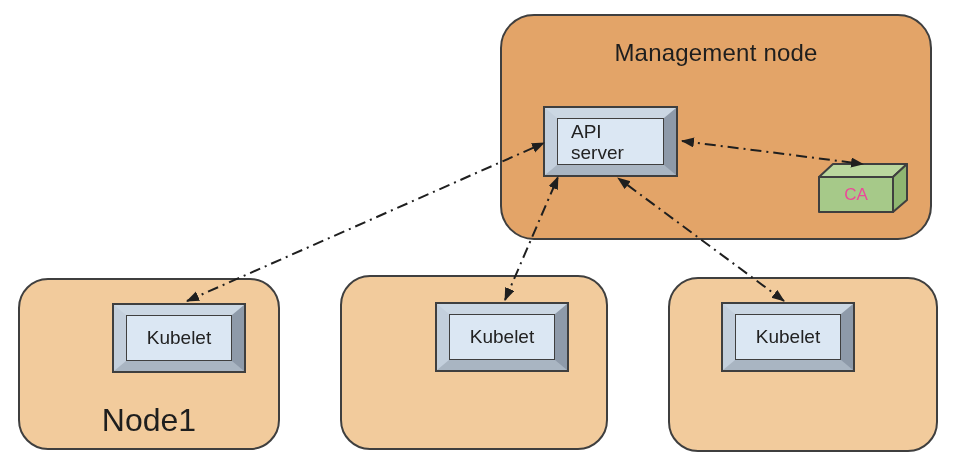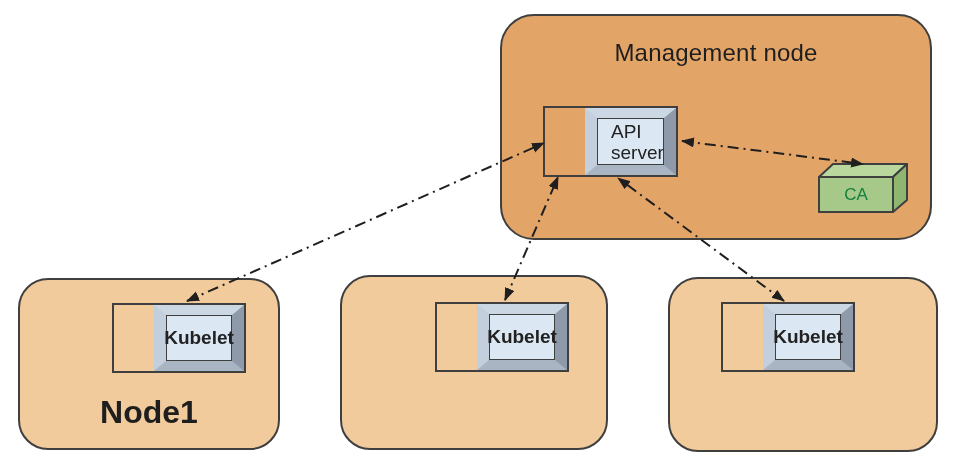--- a/index.html
+++ b/index.html
@@ -37,51 +37,49 @@
     border: 2px solid var(--border_color);
   }
   .mgmt-box {
     left: 500px; top: 14px; width: 432px; height: 226px;
     background: var(--management_fill);
     border-radius: 34px;
   }
   .node-box {
     background: var(--node_fill);
     border-radius: 30px;
-    font-weight: bold;
   }
   .node-box.n1 { left: 18px;  top: 278px; width: 262px; height: 172px; }
   .node-box.n2 { left: 340px; top: 275px; width: 268px; height: 175px; }
   .node-box.n3 { left: 668px; top: 277px; width: 270px; height: 175px; }
 
   .mgmt-title {
     position: absolute;
     left: 0; right: 0; top: 24px;
     margin: 0 auto;
     width: 220px;
     text-align: center;
     font-size: 24px;
     line-height: 1.1;
     color: var(--text_color);
     letter-spacing: 0.2px;
   }
   .node-label {
     position: absolute;
-    left: 0; right: 0; bottom: 18px;
+    left: 0; right: 0; bottom: 10px;
     text-align: center;
     font-size: 32px;
     line-height: 1.1;
     color: var(--text_color);
   }
 
   
   .bevel-box {
     position: absolute;
     border: 2px solid var(--border_color);
-    padding-left: 40px;
   }
   .bevel-frame {
     position: relative;
     width: 100%; height: 100%;
     border-style: solid;
     border-width: 10px 12px;
     border-top-color: var(--bevel_top);
     border-left-color: var(--bevel_left);
     border-right-color: var(--bevel_right);
     border-bottom-color: var(--bevel_bottom);
@@ -112,21 +110,21 @@
 
   
   .ca-label {
     position: absolute;
     left: 819px; top: 177px;
     width: 74px; height: 35px;
     display: flex;
     align-items: center;
     justify-content: center;
     font-size: 17px;
-    color: #15803d;
+    color: #ec4899;
     z-index: 6;
   }
 
   
   .overlay {
     position: absolute;
     inset: 0;
     z-index: 5;
     pointer-events: none;
   }

